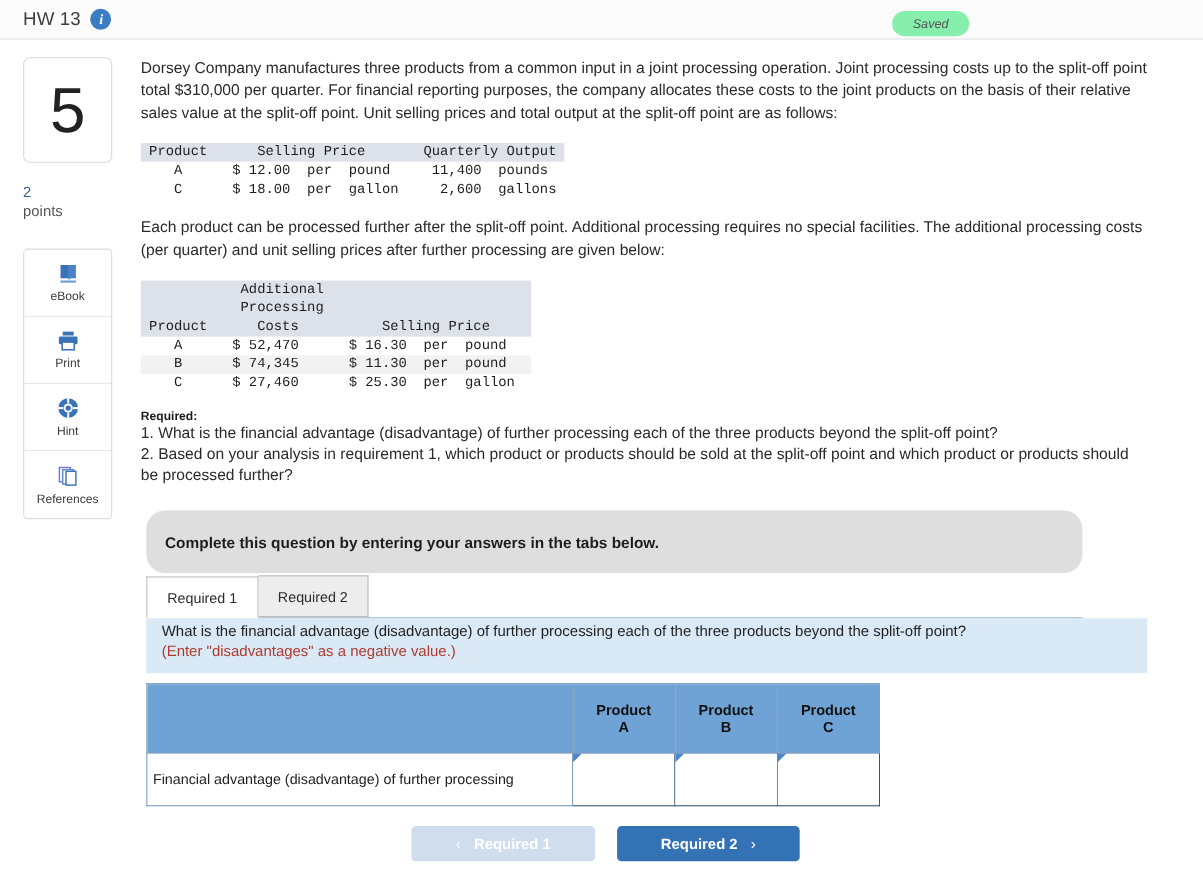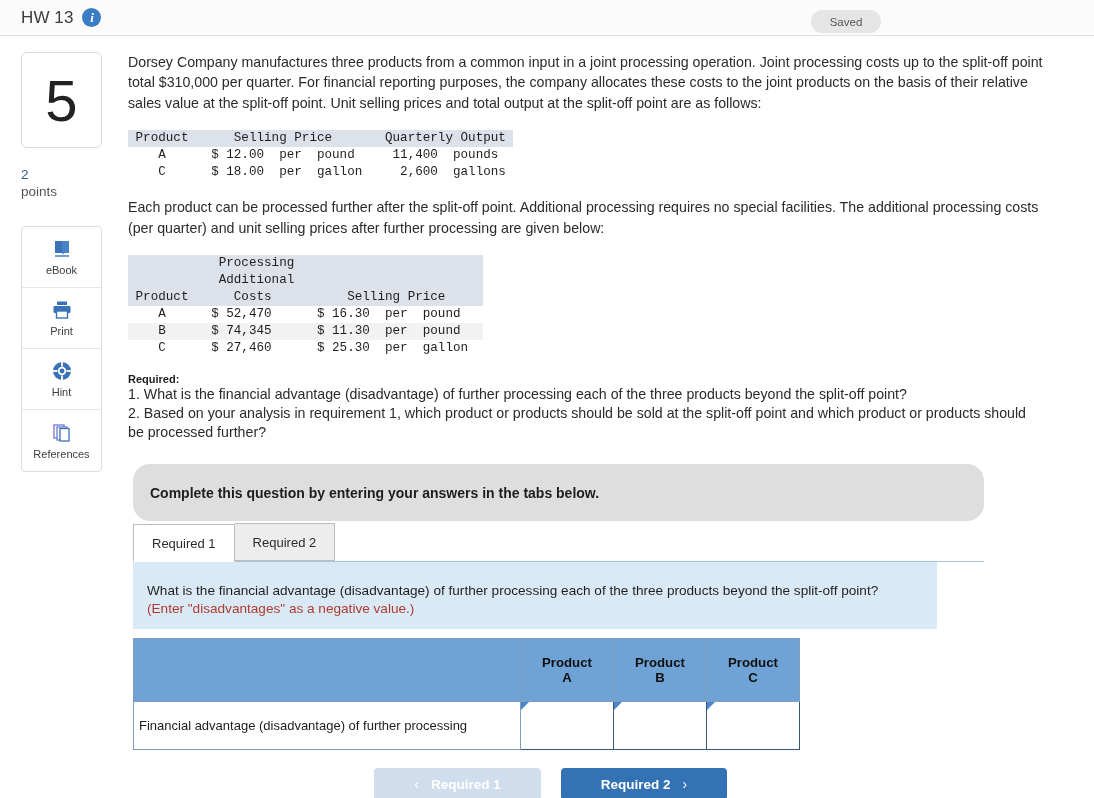--- a/index.html
+++ b/index.html
@@ -42,26 +42,27 @@
     align-items: center;
     justify-content: center;
     line-height: 1;
     cursor: pointer;
   }
   .saved-badge {
     position: absolute;
     left: 811px; top: 10px;
     width: 70px; height: 23px;
     border-radius: 12px;
-    background: #e5e5e5;
+    background: #86efac;
     color: #555;
     font-size: 11.5px;
     display: flex;
     align-items: center;
     justify-content: center;
+    font-style: italic;
   }
 
   
   .page { display: flex; }
 
   
   .rail {
     width: 128px;
     padding-left: 21px;
     padding-top: 16px;
@@ -191,23 +192,23 @@
     z-index: 2;
   }
   .tab.inactive {
     background: #ededed;
     border-left: none;
   }
 
   
   .prompt {
     margin-left: 5px;
-    width: 804px;
+    width: 910px;
     background: #d9eaf6;
-    padding: 20px 0 11px 14px;
+    padding: 3px 0 11px 14px;
   }
   .prompt .line1 { font-size: 13.6px; color: #1f1f1f; line-height: 18px; }
   .prompt .line2 { font-size: 13.6px; color: #b03a2e; line-height: 18px; }
 
   
   .answer-wrap { margin-left: 5px; margin-top: 9px; }
   table.answer {
     border-collapse: collapse;
     font-size: 13px;
   }
@@ -369,24 +370,24 @@
     </tbody></table>
 
     <div class="gap-2"></div>
 
     <p class="para">Each product can be processed further after the split-off point. Additional processing requires no special facilities. The additional processing costs (per quarter) and unit selling prices after further processing are given below:</p>
 
     <div class="gap-1"></div>
 
     <table class="mono-table">
       <tbody><tr class="hdr">
+        <td class="cell">            Additional                       </td>
+      </tr>
+      <tr class="hdr">
         <td class="cell">            Processing                       </td>
-      </tr>
-      <tr class="hdr">
-        <td class="cell">            Additional                       </td>
       </tr>
       <tr class="hdr">
         <td class="cell"> Product      Costs          Selling Price  </td>
       </tr>
       <tr>
         <td class="cell">    A      $ 52,470      $ 16.30  per  pound   </td>
       </tr>
       <tr class="alt">
         <td class="cell">    B      $ 74,345      $ 11.30  per  pound   </td>
       </tr>

